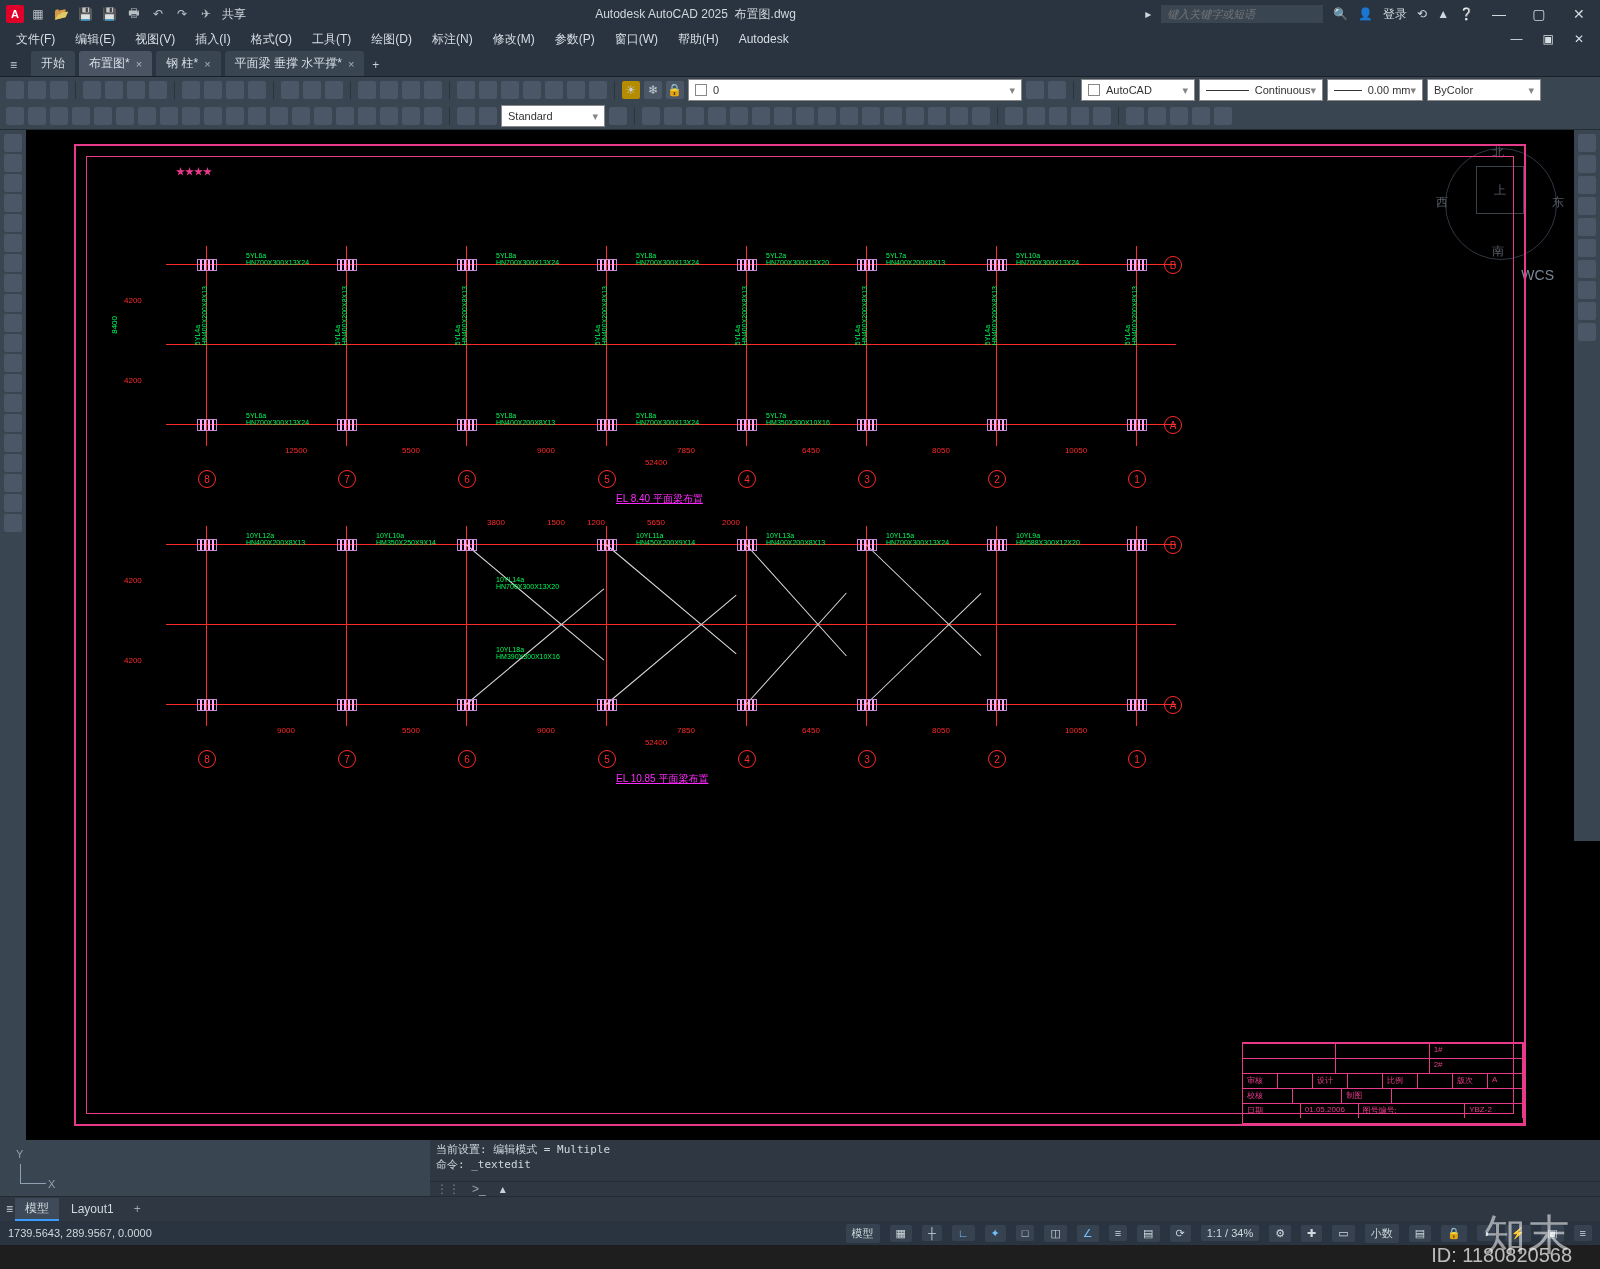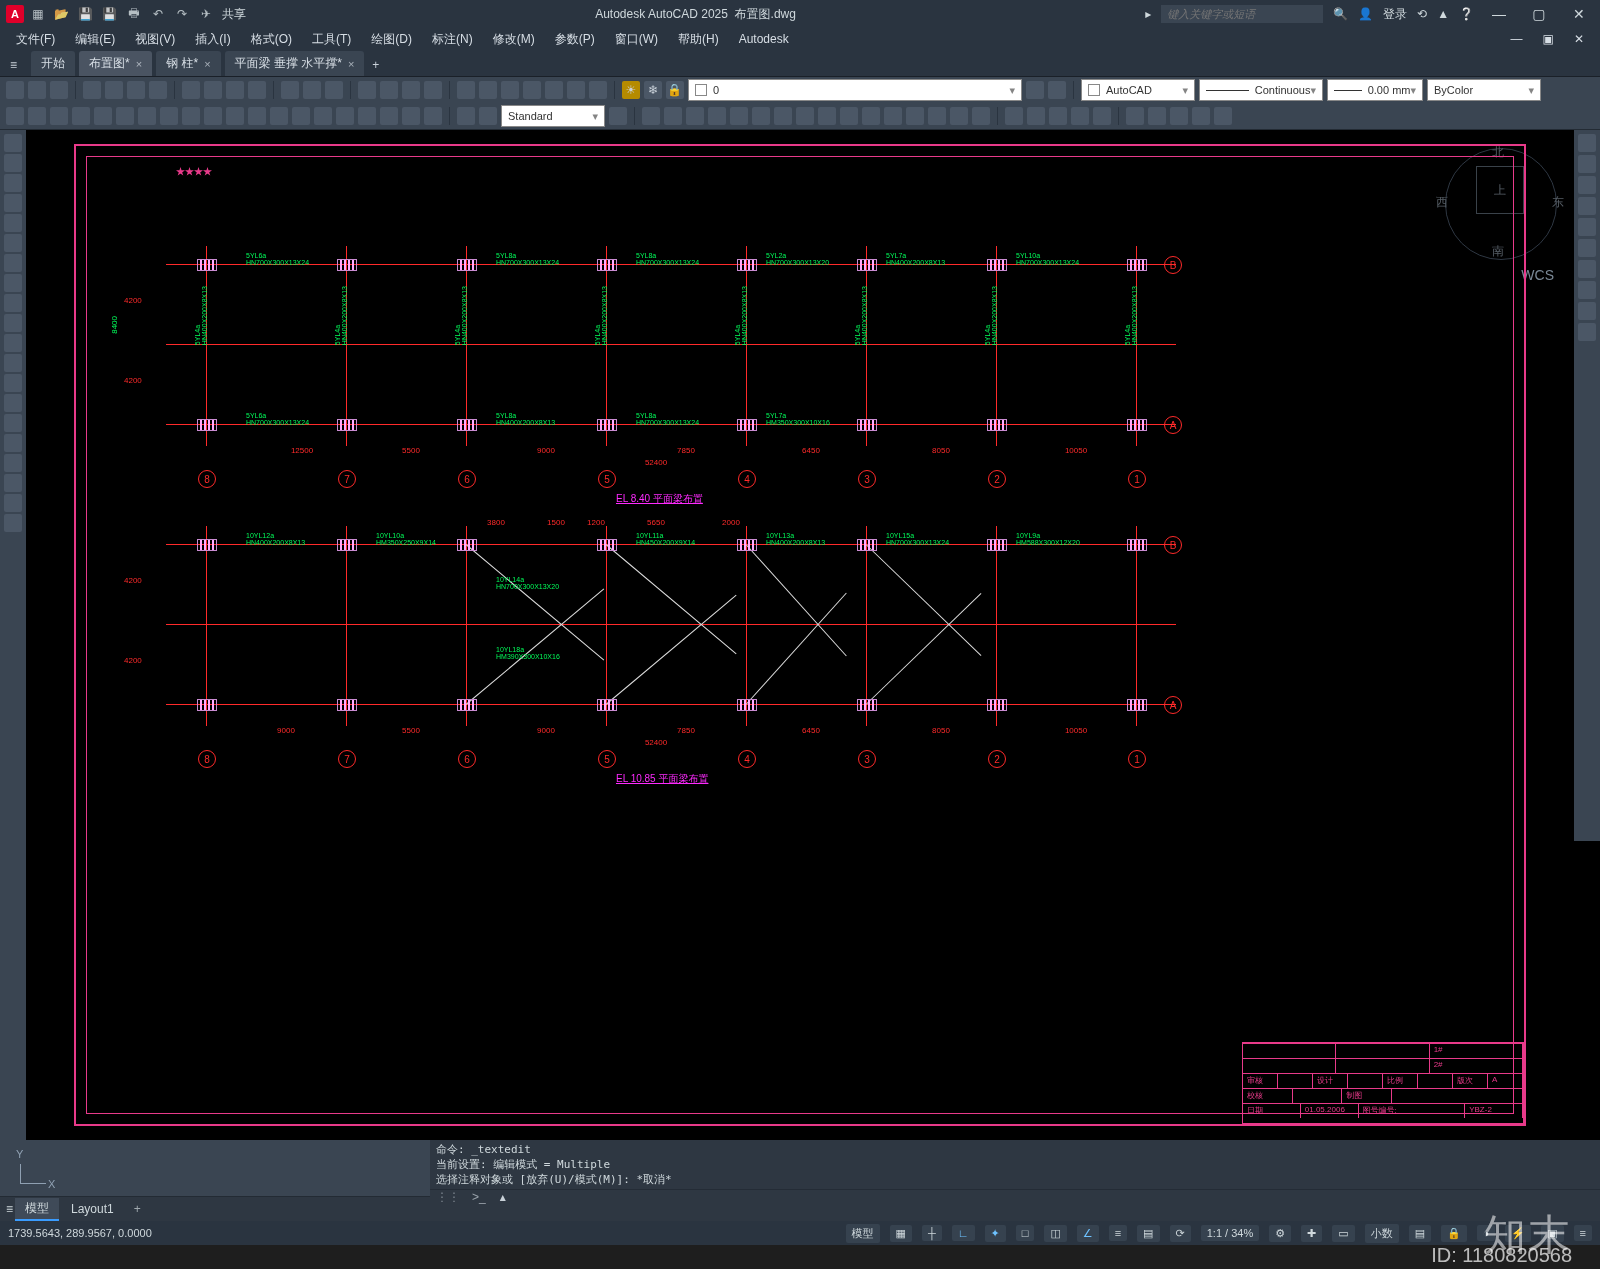--- a/index.html
+++ b/index.html
@@ -385,21 +385,21 @@
           <div class="node" style="left:961px;top:13px"></div>
         <div class="node" style="left:31px;top:173px"></div>
           <div class="node" style="left:171px;top:173px"></div>
           <div class="node" style="left:291px;top:173px"></div>
           <div class="node" style="left:431px;top:173px"></div>
           <div class="node" style="left:571px;top:173px"></div>
           <div class="node" style="left:691px;top:173px"></div>
           <div class="node" style="left:821px;top:173px"></div>
           <div class="node" style="left:961px;top:173px"></div>
 
-        <div class="dim" style="left:96px;top:200px;width:80px">12500</div>
+        <div class="dim" style="left:90px;top:200px;width:80px">12500</div>
         <div class="dim" style="left:210px;top:200px;width:70px">5500</div>
         <div class="dim" style="left:340px;top:200px;width:80px">9000</div>
         <div class="dim" style="left:480px;top:200px;width:80px">7850</div>
         <div class="dim" style="left:610px;top:200px;width:70px">6450</div>
         <div class="dim" style="left:740px;top:200px;width:70px">8050</div>
         <div class="dim" style="left:870px;top:200px;width:80px">10050</div>
         <div class="dim" style="left:430px;top:212px;width:120px">52400</div>
 
         <div class="dim" style="left:-42px;top:50px">4200</div>
         <div class="dim" style="left:-42px;top:130px">4200</div>
@@ -528,23 +528,22 @@
       <div style="position:absolute;bottom:30px;left:2px">Y</div>
       <div style="position:absolute;bottom:0;left:34px">X</div>
       <div class="axes">
           <div class="yaxis"></div>
           <div class="xaxis"></div>
         </div>
     </div>
   </div>
   <div style="flex:1;display:flex;flex-direction:column">
     <div class="cmdlines">
+      <div>当前设置: 编辑模式 = Multiple</div>
       <div>命令:  _textedit</div>
-      <div>当前设置: 编辑模式 = Multiple</div>
-      <div>选择注释对象或 [放弃(U)/模式(M)]: *取消*</div>
     </div>
     <div class="cmdinput">
       <span style="padding:0 6px;opacity:.5">⋮⋮</span>
       <span class="prompt">&gt;_</span>
       <span style="padding:0 8px">▴</span>
     </div>
   </div>
 </div>
 
 <div class="layouttabs">

